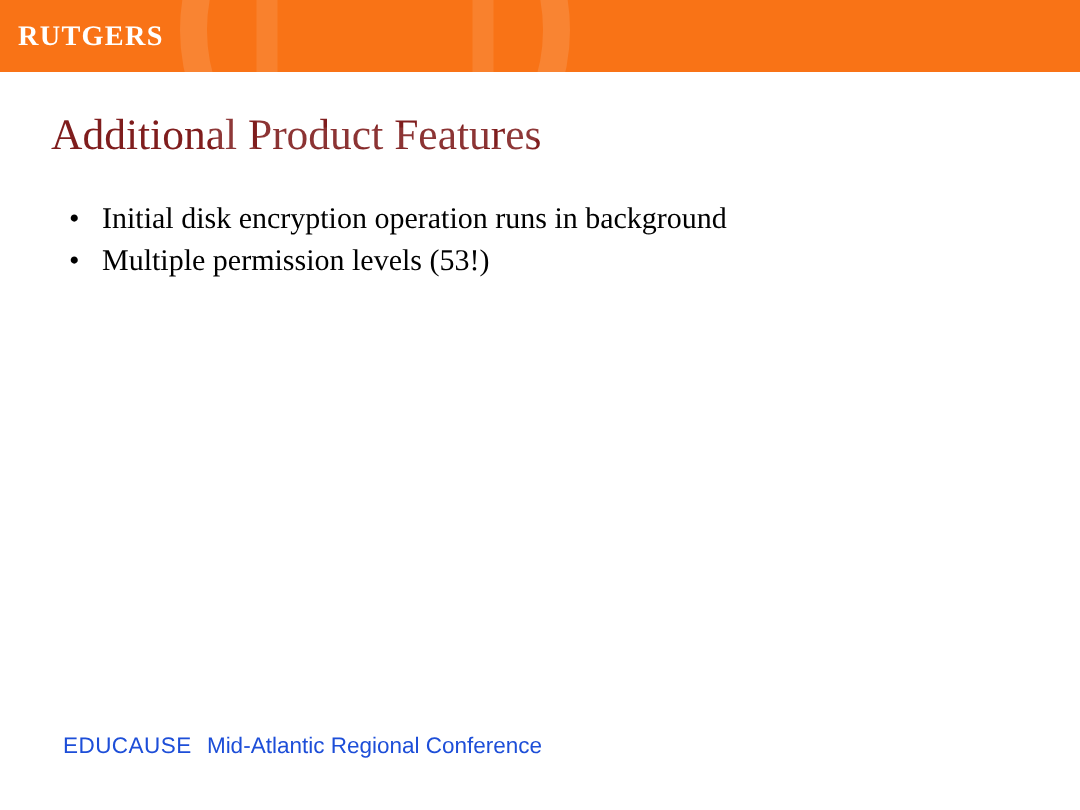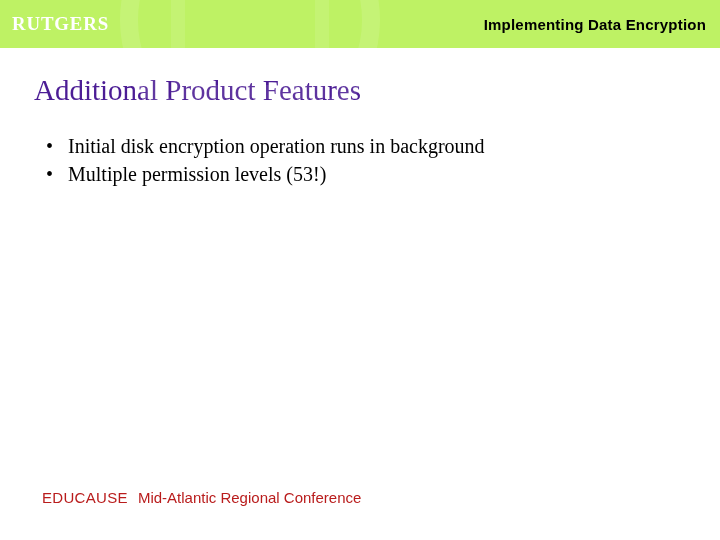--- a/index.html
+++ b/index.html
@@ -7,21 +7,21 @@
     width: 720px;
     height: 540px;
     background: #ffffff;
     font-family: Arial, Helvetica, sans-serif;
     position: relative;
     overflow: hidden;
   }
   .header-bar {
     width: 100%;
     height: 48px;
-    background: #bef264;
+    background: #f97316;
     position: relative;
     display: flex;
     align-items: center;
   }
   .watermark {
     position: absolute;
     left: 120px;
     top: -110px;
     width: 260px;
     height: 260px;
@@ -53,21 +53,21 @@
     transform: translateY(-50%);
     color: #000000;
     font-weight: bold;
     font-size: 15px;
     letter-spacing: 0.2px;
   }
   .slide-title {
     font-family: "Times New Roman", Times, serif;
     font-size: 29px;
     font-weight: 400;
-    color: #4c1d95;
+    color: #7f1d1d;
     margin: 26px 0 0 34px;
   }
   .bullets {
     margin: 26px 16px 0 46px;
     font-family: "Times New Roman", Times, serif;
     font-size: 20px;
     line-height: 1.32;
     color: #000;
   }
   .bullets li {
@@ -82,35 +82,34 @@
     left: 0;
     top: 0;
     font-size: 20px;
   }
   .footer {
     position: absolute;
     left: 42px;
     bottom: 34px;
     font-family: Arial, Helvetica, sans-serif;
     font-size: 15px;
-    color: #b91c1c;
+    color: #1d4ed8;
   }
   .footer .org { letter-spacing: 0.3px; margin-right: 6px; }
 </style>
 </head>
 <body>
 
 <div class="header-bar">
   <div class="watermark"></div>
   <div class="logo">
     <svg viewBox="0 0 140 30" width="120">
       <text x="0" y="22" font-family="Georgia, 'Times New Roman', serif" font-size="22" font-weight="600" fill="#ffffff" letter-spacing="1">RUTGERS</text>
     </svg>
   </div>
-  <div class="header-title">Implementing Data Encryption</div>
 </div>
 
 <h1 class="slide-title">Additional Product Features</h1>
 
 <ul class="bullets">
   <li>Initial disk encryption operation runs in background</li>
   <li>Multiple permission levels (53!)</li>
 </ul>
 
 <div class="footer">

